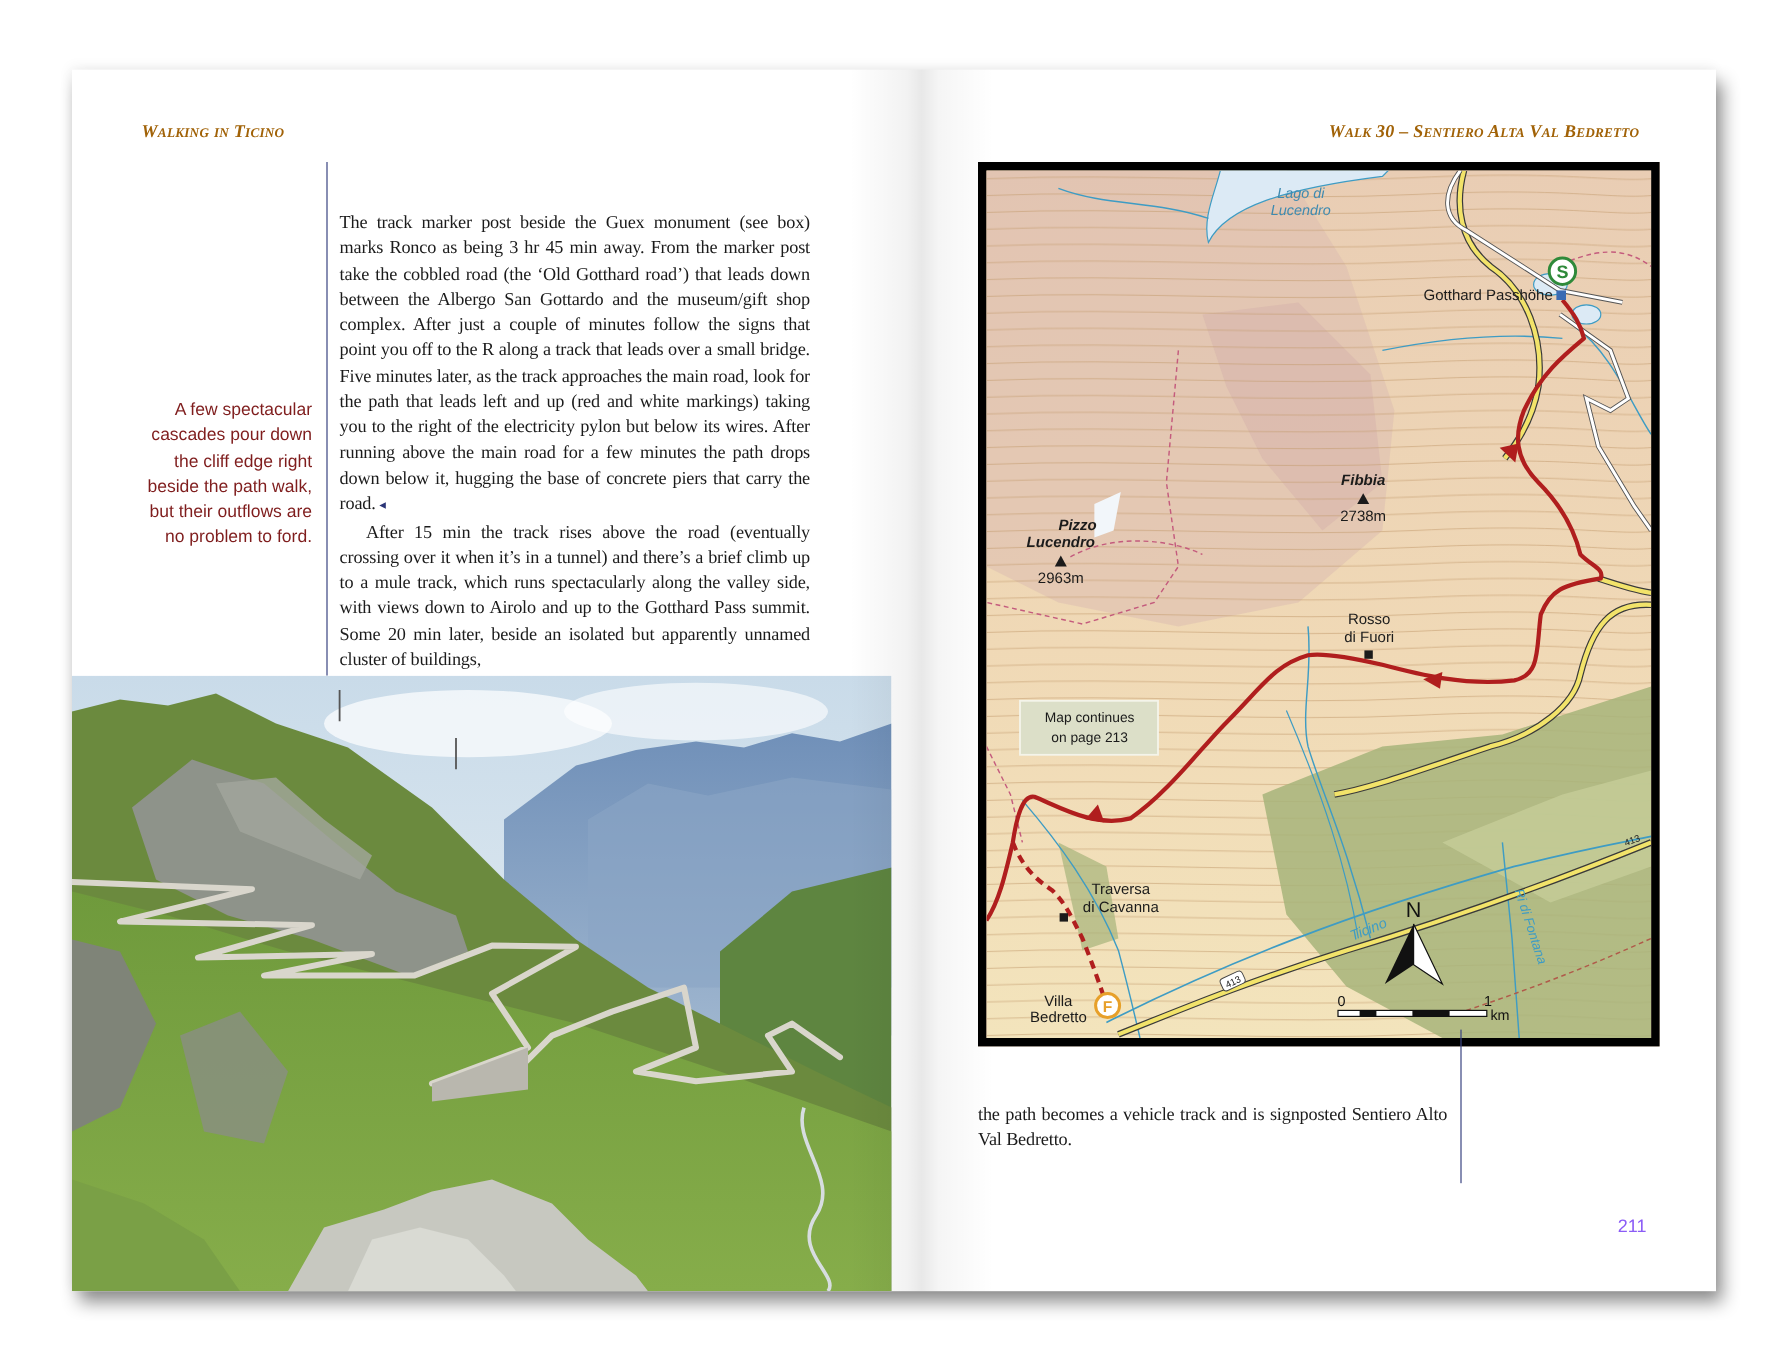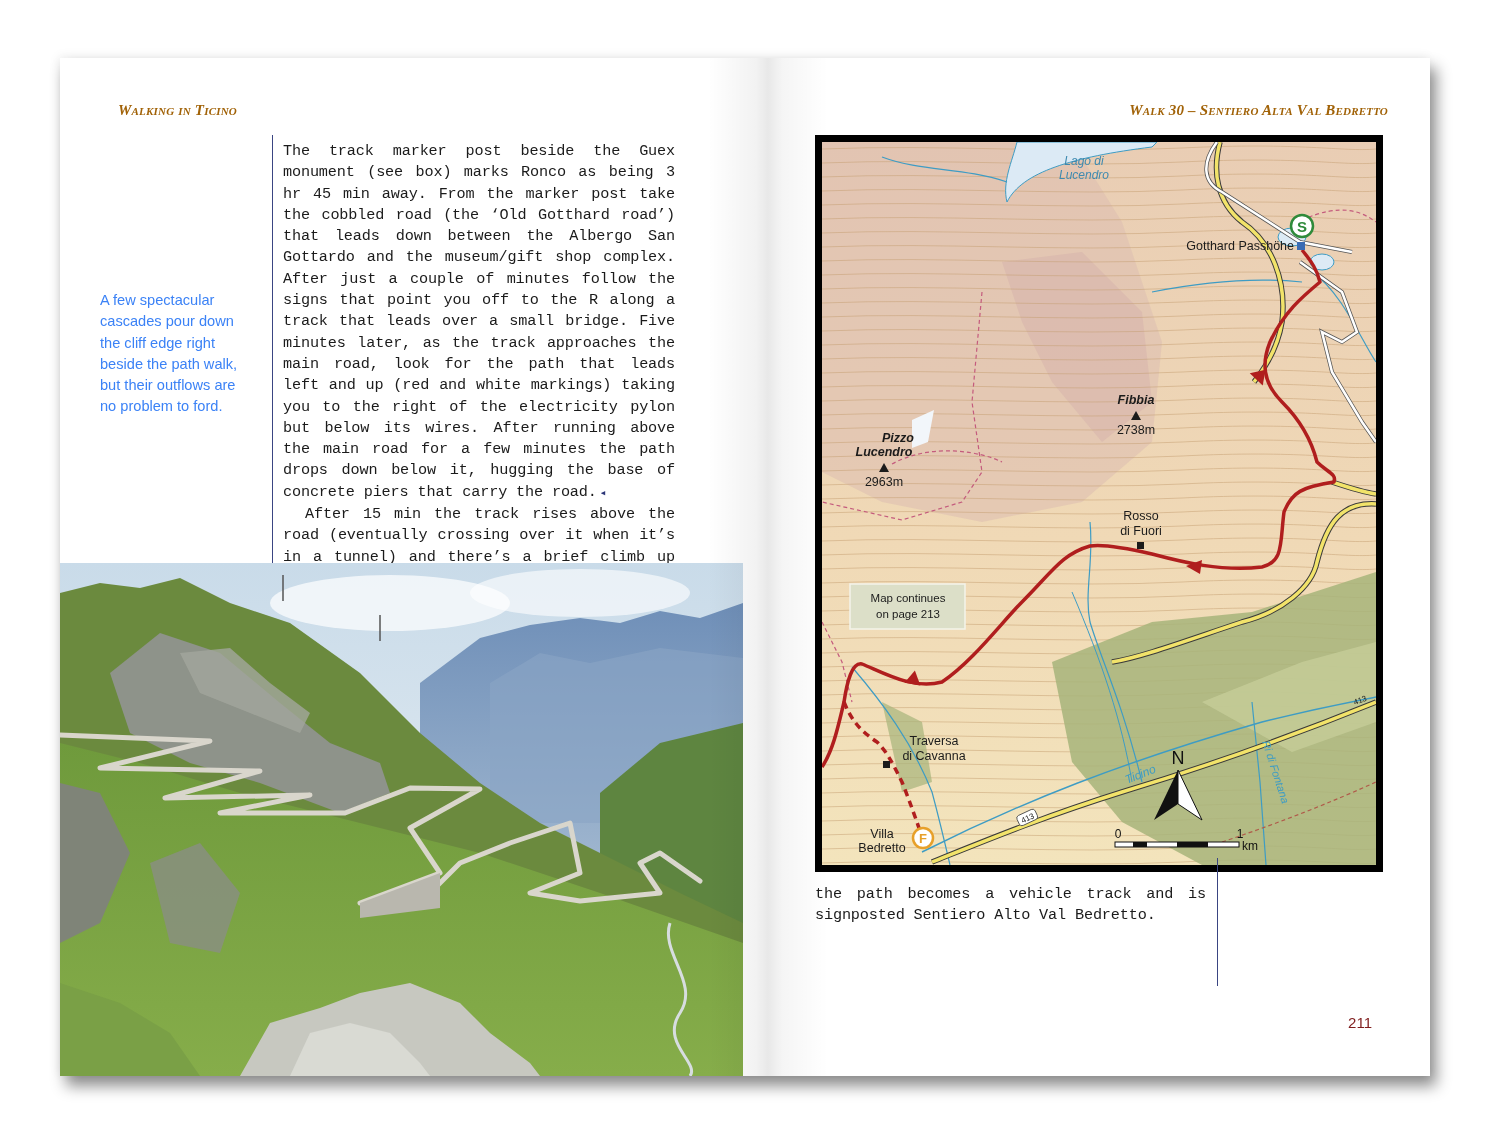--- a/index.html
+++ b/index.html
@@ -16,46 +16,48 @@
     position:absolute; left:648px; top:0; width:120px; height:100%;
     background: linear-gradient(to right, rgba(255,255,255,0) 0%, rgba(0,0,0,0.05) 40%, rgba(0,0,0,0.09) 50%, rgba(0,0,0,0.04) 62%, rgba(255,255,255,0) 100%);
     pointer-events:none;
   }
   .running-head {
     position:absolute; top:44px; color:#a16207; font-style:italic; font-weight:bold;
     font-family:"Liberation Serif", "DejaVu Serif", serif; font-size:15px; letter-spacing:0.2px;
     font-variant: small-caps;
   }
   .rh-left { left:58px; }
-  .rh-right { right:42px; }
+  .rh-right { right:64px; }
   .rule {
     position:absolute; width:1px; background:#3a4582;
   }
   .body-text {
-    position:absolute; font-family:Liberation Mono, monospace;
+    position:absolute; font-family:Liberation Serif, serif;
     font-size:15.2px; line-height:21.3px; color:#1b1b1b; text-align:justify;
     letter-spacing:-0.15px;
+    margin-top:34px;
   }
   .body-text p { margin:0; }
   .body-text p.indent { text-indent:22px; }
   .sidenote {
-    position:absolute; color:#3b82f6; font-size:14.6px; line-height:21.3px; text-align:left;
+    position:absolute; color:#7f1d1d; font-size:14.6px; line-height:21.3px; text-align:right;
     font-family:"Liberation Sans", "DejaVu Sans", sans-serif;
+    margin-top:42px;
   }
   .sidenote.italic { font-style:italic; }
   .end-mark { color:#2b3577; font-size:11px; margin-left:3px; }
   .photo {
     position:absolute; left:0; top:505px; width:683px; height:513px; overflow:hidden;
   }
   .map {
     position:absolute; left:755px; top:77px; width:554px; height:723px;
     border:7px solid #000000; overflow:hidden; background:#efd3b3;
   }
   .map svg { display:block; }
-  .page-num { position:absolute; right:58px; top:956px; font-size:15px; color:#7f1d1d; }
+  .page-num { position:absolute; right:58px; top:956px; font-size:15px; color:#8b5cf6; }
   .map-label { font-family:"Liberation Sans", "DejaVu Sans", sans-serif; }
 </style>
 </head>
 <body>
 
 <div class="spread">
 
   <div class="running-head rh-left">Walking in Ticino</div>
 
   <div class="rule" style="left:212px; top:77px; height:428px;"></div>

